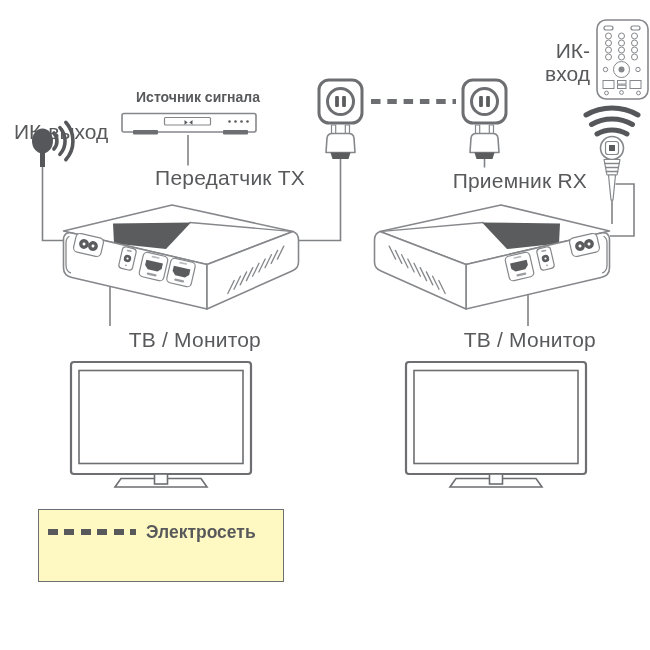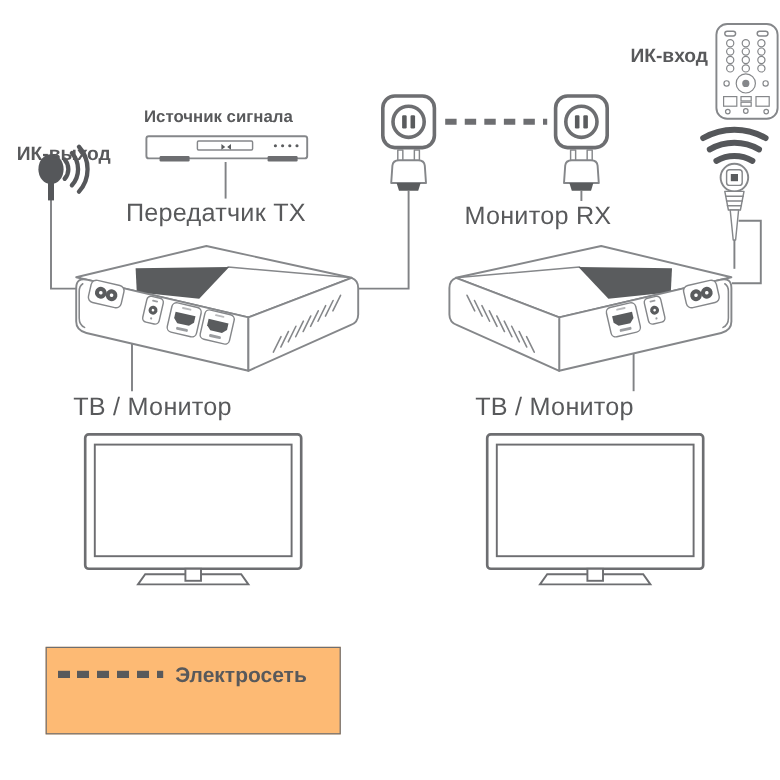--- a/index.html
+++ b/index.html
@@ -2,29 +2,29 @@
 <html><head>
 <meta charset="utf-8">
 <style>
   html,body{margin:0;padding:0;background:#fff;}
   .canvas{
     position:relative;width:650px;height:650px;background:#fff;overflow:hidden;
     font-family:"Liberation Sans","DejaVu Sans",sans-serif;
   }
   svg{position:absolute;left:0;top:0;}
   .label{position:absolute;color:#58595b;line-height:1.1;}
-  .small{font-size:16px;font-weight:700;}
+  .small{font-size:21px;font-weight:400;}
   .tiny{font-size:14px;font-weight:700;}
   .big{font-size:21px;font-weight:400;letter-spacing:.2px;}
-  .center{text-align:left;}
+  .center{text-align:right;}
   .right{text-align:right;}
   
   .legend-box{
-    position:absolute;left:38px;top:539px;width:246px;height:73px;
-    border:1.7px solid #6d6e71;background:#fdba74;box-sizing:border-box;
+    position:absolute;left:38px;top:509px;width:246px;height:73px;
+    border:1.7px solid #6d6e71;background:#fef9c3;box-sizing:border-box;
     padding:11px 0 0 9px;
   }
   .legend-row{display:flex;align-items:center;height:22px;margin-bottom:4px;}
   .legend-sample{width:88px;flex:0 0 88px;}
   .legend-sample.dashed{
     height:6px;
     background:repeating-linear-gradient(90deg,#58595b 0,#58595b 10px,transparent 10px,transparent 16.5px);
   }
   .legend-sample.solid{height:3px;background:#58595b;}
   .legend-text{margin-left:10px;font-size:17.5px;font-weight:700;color:#58595b;white-space:nowrap;}
@@ -201,21 +201,21 @@
     <use href="#port-hdmi" transform="translate(153.5,266.5) rotate(13)"></use>
   </g>
 
   <use href="#tv-set" x="70" y="361"></use>
   <use href="#tv-set" x="405" y="361"></use>
 </svg>
 
 <div class="label small" style="left:14px;top:120px;">ИК-выход</div>
 <div class="label tiny center" style="left:120px;top:90px;width:140px;">Источник сигнала</div>
 <div class="label big center" style="left:105px;top:166px;width:200px;">Передатчик TX</div>
-<div class="label big center" style="left:387px;top:169px;width:200px;">Монитор RX</div>
+<div class="label big center" style="left:387px;top:169px;width:200px;">Приемник RX</div>
 <div class="label small right" style="left:516px;top:39px;width:74px;">ИК-вход</div>
 <div class="label big center" style="left:61px;top:328px;width:200px;">ТВ / Монитор</div>
 <div class="label big center" style="left:396px;top:328px;width:200px;">ТВ / Монитор</div>
 
 <div class="legend-box">
   <div class="legend-row">
     <div class="legend-sample dashed"></div>
     <div class="legend-text">Электросеть</div>
   </div>
 </div>

